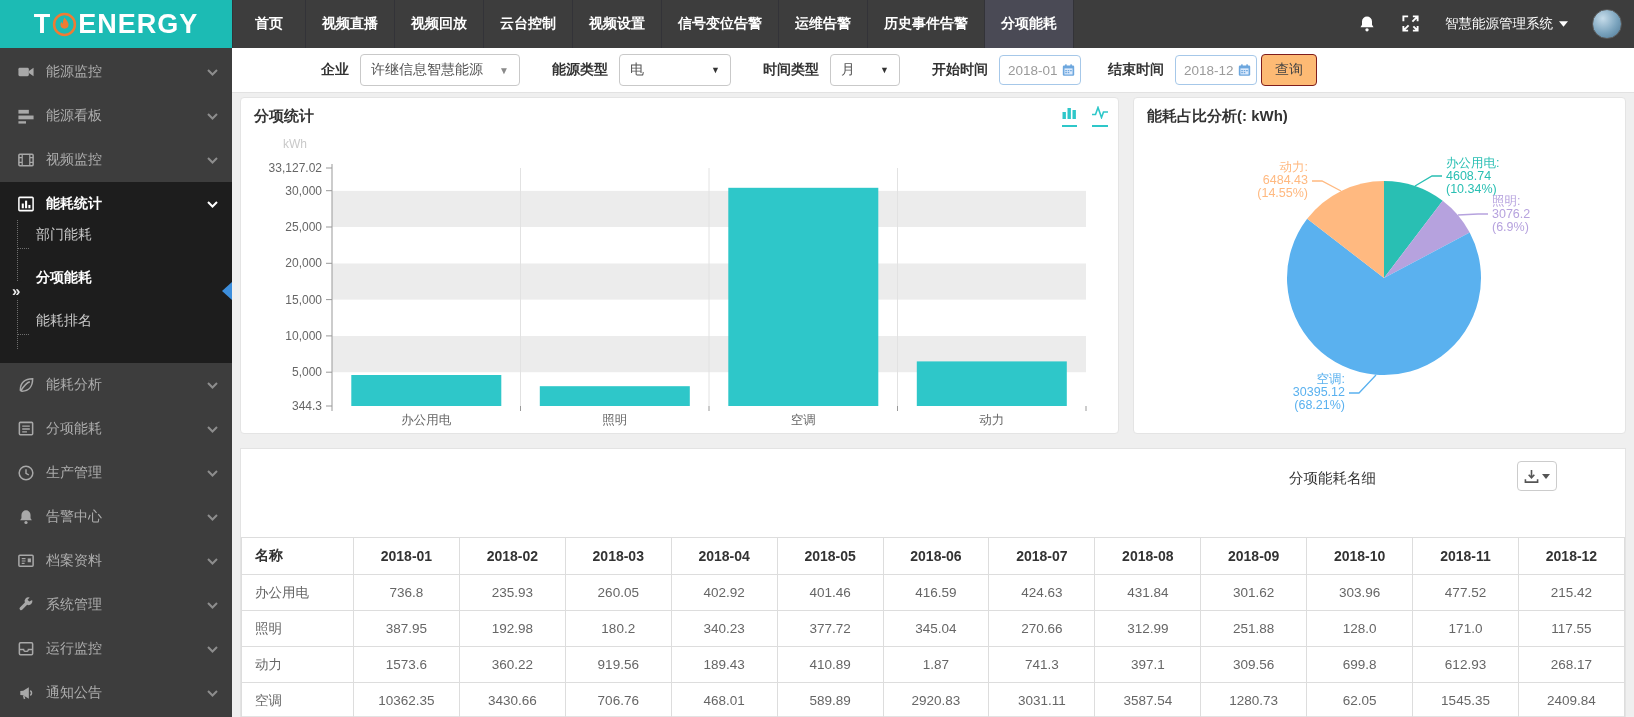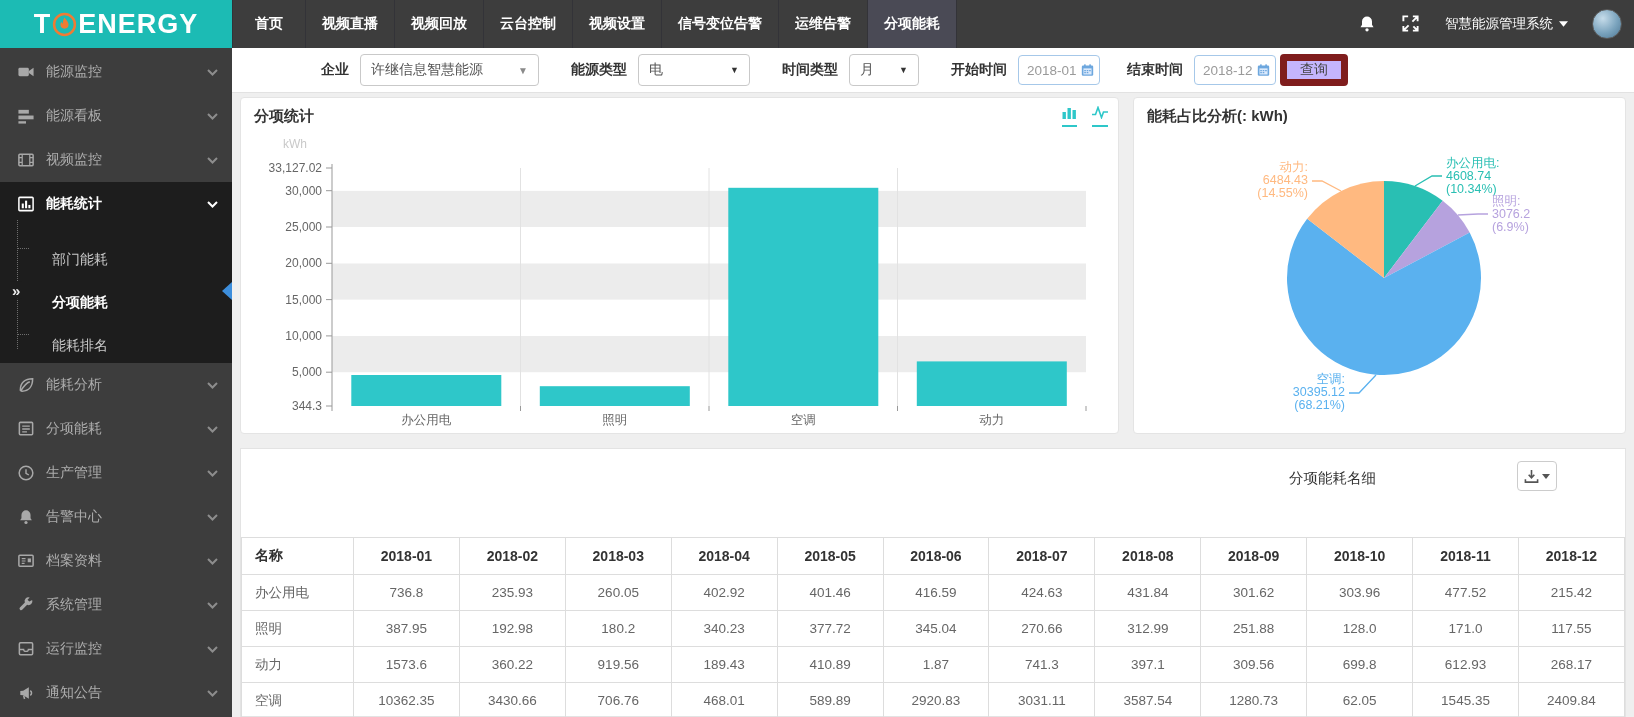--- a/index.html
+++ b/index.html
@@ -10,21 +10,21 @@
   .sidebar { position:absolute; left:0; top:0; width:232px; height:717px; background:#3d3d3d; z-index:5; }
   .logo { height:48px; background:#1cbbb4; display:flex; align-items:center; justify-content:center; gap:1px; }
   .logo .lt { color:#fff; font-weight:800; font-size:27px; letter-spacing:1px; }
   .menu { padding-top:2px; }
   .m-item { height:44px; display:flex; align-items:center; padding:0 14px 0 17px; color:#adadad; font-size:14px; cursor:pointer; }
   .m-item .mi-ic { width:18px; height:18px; margin-right:11px; flex:0 0 18px; }
   .m-item .mi-lb { flex:1; }
   .m-item.active { background:#1d1d1d; color:#fff; font-weight:bold; }
   .submenu { background:#1d1d1d; position:relative; padding:0 0 8px 0; }
   .submenu:before { content:''; position:absolute; left:17px; top:-6px; bottom:14px; border-left:1px dotted #6e6e6e; }
-  .s-item { height:43px; display:flex; align-items:flex-end; padding-left:52px; color:#c9c9c9; font-size:14px; position:relative; cursor:pointer; }
+  .s-item { height:43px; display:flex; align-items:flex-start; padding-left:36px; color:#c9c9c9; font-size:14px; position:relative; cursor:pointer; }
   .s-item .stub { position:absolute; left:18px; top:50%; width:11px; border-top:1px dotted #6e6e6e; }
   .s-item.active { color:#fff; font-weight:bold; }
   .s-item .dbl { position:absolute; left:10px; top:50%; transform:translateY(-54%); font-size:15px; color:#ececec; background:#1d1d1d; padding:0 2px; z-index:1; }
   .s-item .sub-arrow { position:absolute; right:0; top:50%; margin-top:-9px; width:0; height:0;
     border-top:9px solid transparent; border-bottom:9px solid transparent; border-right:10px solid #3d8edc; }
 
   
   .main { position:absolute; left:232px; top:0; width:1402px; height:717px; }
   .topbar { height:48px; background:#3d3d3d; display:flex; align-items:stretch; }
   .tab { display:flex; align-items:center; padding:0 16px; color:#fff; font-size:14px; font-weight:600;
@@ -40,21 +40,21 @@
   
   .filterbar { height:45px; background:#fff; border-bottom:1px solid #e2e2e2; display:flex; align-items:center; padding-left:89px; }
   .f-label { font-size:14px; font-weight:bold; color:#333; margin-right:11px; white-space:nowrap; }
   .f-select { height:32px; border:1px solid #c9c9c9; border-radius:4px; background:#fff; display:flex; align-items:center;
     padding:0 10px; font-size:14px; color:#555; margin-right:32px; cursor:pointer; justify-content:space-between; }
   .f-select .car { color:#8a8a8a; font-size:10px; margin-left:10px; }
   .f-select .car.dark { color:#333; font-size:9px; }
   .f-date { height:30px; width:82px; border:1px solid #a6c8e9; border-radius:4px; background:#fff; display:flex;
     align-items:center; padding:0 5px 0 8px; margin-right:27px; cursor:pointer; }
   .f-date input { border:none; outline:none; width:54px; font-size:13.5px; color:#9a9a9a; font-family:inherit; }
-  .f-btn { height:32px; padding:0 13px; border:7px solid #7f1d1d; border-radius:4px; background:#c4b5fd; font-size:14px;
+  .f-btn { height:32px; padding:0 13px; border:1px solid #7f1d1d; border-radius:4px; background:#fdba74; font-size:14px;
     color:#444; cursor:pointer; font-family:inherit; }
 
   
   .content { padding:4px 8px 0 8px; }
   .charts-row { display:flex; gap:14px; }
   .panel { background:#fff; border:1px solid #e4e4e4; border-radius:4px; position:relative; height:337px; }
   .panel.bar { width:879px; }
   .panel.pie { width:493px; }
   .p-title { position:absolute; left:13px; top:9px; font-size:15px; font-weight:bold; color:#333; z-index:2; }
   .toolbox { position:absolute; right:10px; top:7px; display:flex; gap:15px; z-index:2; }
@@ -257,20 +257,21 @@
 
   <header class="topbar">
     <div id="tabs" style="display:flex;">
         <div class="tab">首页</div>
         <div class="tab">视频直播</div>
         <div class="tab">视频回放</div>
         <div class="tab">云台控制</div>
         <div class="tab">视频设置</div>
         <div class="tab">信号变位告警</div>
         <div class="tab">运维告警</div>
+        <div class="tab">历史事件告警</div>
         <div class="tab active">分项能耗</div>
       </div>
     <div class="top-right">
       <span class="top-ic">
         <svg width="20" height="20" viewBox="0 0 24 24" fill="#fff">
           <path d="M12 3a6 6 0 0 0-6 6v4l-1.8 3h15.6L18 13V9a6 6 0 0 0-6-6z"></path>
             <circle cx="12" cy="19" r="2"></circle>
         </svg>
       </span>
       <span class="top-ic">
@@ -283,21 +284,21 @@
         <svg width="9" height="6" viewBox="0 0 10 6">
             <path d="M0 0h10L5 6z" fill="#fff"></path>
           </svg>
       </span>
       <span class="avatar"></span>
     </div>
   </header>
 
   <div class="filterbar">
     <span class="f-label">企业</span>
-    <div class="f-select" style="width:179px;">
+    <div class="f-select" style="width:160px;">
       <span>许继信息智慧能源</span>
       <span class="car">▼</span>
     </div>
     <span class="f-label">能源类型</span>
     <div class="f-select" style="width:112px;">
       <span>电</span>
       <span class="car dark">▼</span>
     </div>
     <span class="f-label">时间类型</span>
     <div class="f-select" style="width:70px;">

